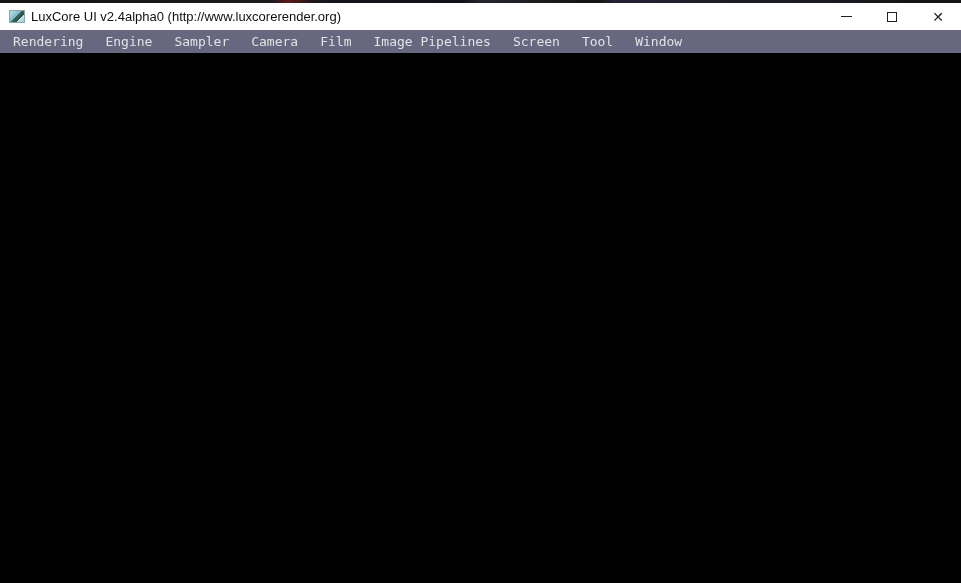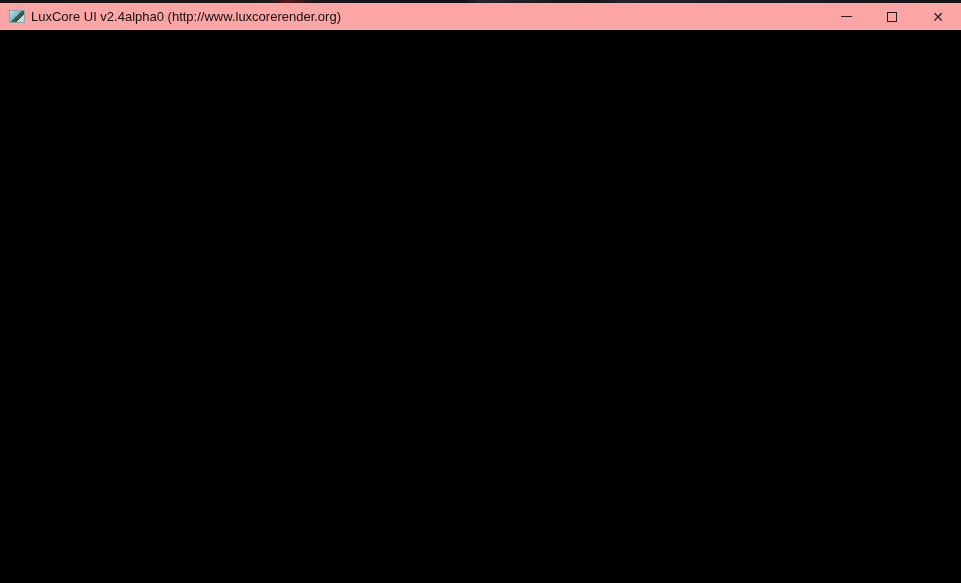--- a/index.html
+++ b/index.html
@@ -3,21 +3,21 @@
 <meta charset="utf-8">
 <style>
   * { margin:0; padding:0; box-sizing:border-box; }
   body { width:961px; height:583px; overflow:hidden; background:#000; }
   .screen { position:relative; width:961px; height:583px; overflow:hidden;
             font-family:"DejaVu Sans Mono", monospace; }
 
   
   .screen-top-edge { position:absolute; left:0; top:0; width:961px; height:3px;
     background:linear-gradient(90deg,#141414 0%,#1b1b1b 28%,#5a1a1a 30%,#16161c 33%,#101018 48%,#25252d 50%,#141414 62%,#223 64%,#141414 100%); }
-  .titlebar { position:absolute; left:0; top:3px; width:961px; height:27px; background:#fca5a5;
+  .titlebar { position:absolute; left:0; top:3px; width:961px; height:27px; background:#ffffff;
     display:flex; align-items:center; font-family:"Liberation Sans", sans-serif; font-size:13px; color:#111; }
   .app-icon { width:16px; height:13px; margin:0 6px 0 9px; border:1px solid #8aa;
     background:linear-gradient(135deg,#bfe0e8 0%,#7fb7c9 45%,#3a6b58 46%,#2e4f46 70%,#cfe4ea 71%,#9cc 100%); }
   .title-text { flex:1; white-space:nowrap; }
   .win-controls { display:flex; height:100%; }
   .win-btn { width:46px; height:100%; display:flex; align-items:center; justify-content:center; cursor:default; color:#222; }
   .min-glyph { display:block; width:11px; height:1px; background:#222; }
   .max-glyph { display:block; width:10px; height:10px; border:1px solid #222; }
   .close-glyph { font-size:14px; line-height:1; }
 
@@ -103,20 +103,31 @@
         </div>
       <div class="win-btn">
           <span class="max-glyph"></span>
         </div>
       <div class="win-btn">
           <span class="close-glyph">✕</span>
         </div>
     </div>
   </div>
 
+  <div class="menubar">
+    <span class="menu-item">Rendering</span>
+    <span class="menu-item">Engine</span>
+    <span class="menu-item">Sampler</span>
+    <span class="menu-item">Camera</span>
+    <span class="menu-item">Film</span>
+    <span class="menu-item">Image Pipelines</span>
+    <span class="menu-item">Screen</span>
+    <span class="menu-item">Tool</span>
+    <span class="menu-item">Window</span>
+  </div>
 
   <div class="viewport">
     <div class="bg-el dome"></div>
     <div class="bg-el dome-streak"></div>
     <div class="bg-el stem" style="left:558px; top:0; width:3px; height:40px; transform:rotate(8deg);"></div>
     <div class="bg-el stem" style="left:572px; top:8px; width:2px; height:34px; transform:rotate(-14deg);"></div>
     <div class="bg-el leaf" style="left:528px; top:8px; width:26px; height:11px; transform:rotate(-38deg);"></div>
     <div class="bg-el leaf" style="left:536px; top:24px; width:32px; height:12px; transform:rotate(-20deg);"></div>
     <div class="bg-el leaf" style="left:558px; top:30px; width:34px; height:13px; transform:rotate(-6deg);"></div>
     <div class="bg-el leaf" style="left:584px; top:6px; width:30px; height:13px; transform:rotate(28deg);"></div>

